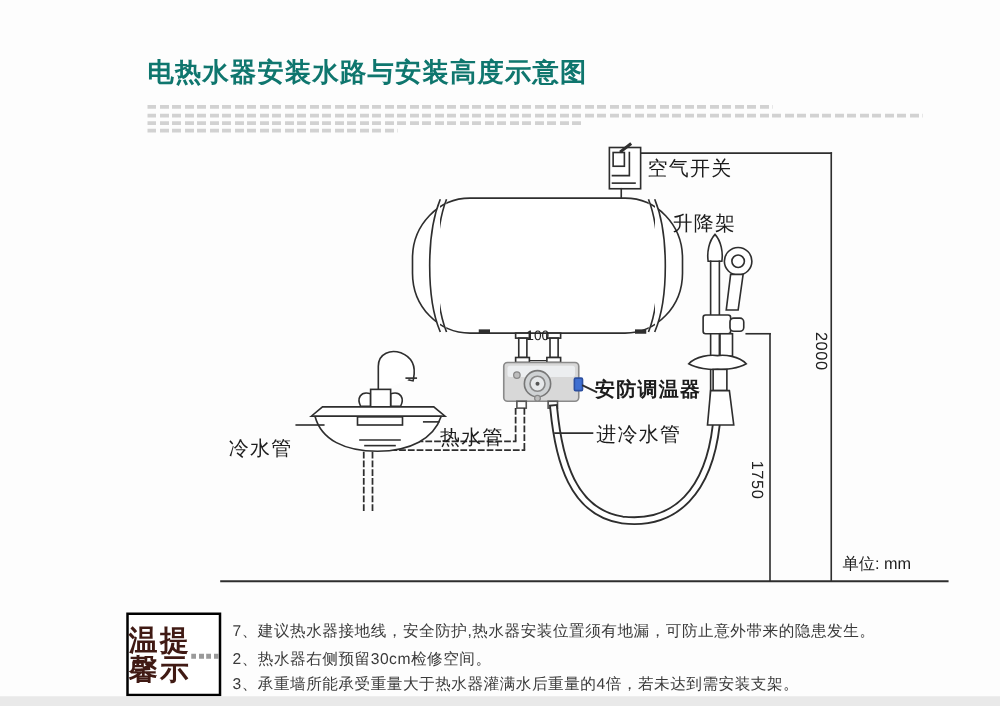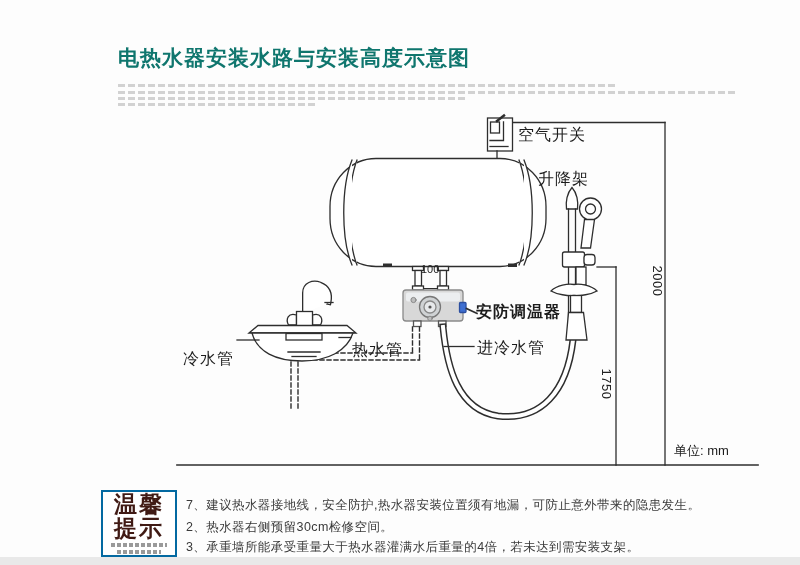--- a/index.html
+++ b/index.html
@@ -18,22 +18,22 @@
   svg{position:absolute;left:0;top:0;}
   .lbl{position:absolute;white-space:nowrap;color:#1c1c1c;}
   .lbl-cn{font-size:16px;font-weight:400;letter-spacing:1px;}
   .lbl-bold{font-weight:700;font-family:Liberation Mono, monospace;}
   .dim{font-size:13px;color:#222;letter-spacing:0.5px;}
   .dim-v{transform:translate(-50%,-50%) rotate(90deg);transform-origin:center;}
   #dim-100{font-size:11px;letter-spacing:0;}
   #unit-label{font-size:13px;font-weight:400;letter-spacing:0;}
   
   #tips-badge{
-    left:101px;top:490px;width:72px;height:63px;border:2px solid #0369a1;
-    background:#fff;display:flex;flex-direction:column;align-items:center;justify-content:flex-start;
+    left:101px;top:490px;width:72px;height:63px;border:2px solid #000000;
+    background:#fff;display:flex;flex-direction:row;align-items:center;justify-content:flex-start;
   }
   .badge-line{font-size:23px;line-height:23px;font-weight:800;color:#401a14;letter-spacing:2px;margin-top:1px;}
   .badge-fine{width:56px;height:4px;margin-top:3px;background:repeating-linear-gradient(90deg,#9a9a9a 0 4px,transparent 4px 6px);}
   .tip-line{position:absolute;left:186px;font-size:12.5px;color:#3a3a3a;letter-spacing:0.4px;white-space:nowrap;}
   #bottom-strip{left:0;top:557px;width:800px;height:8px;background:#e9e9e9;}
 </style>
 </head>
 <body>
 
 <div class="abs" id="page-title">电热水器安装水路与安装高度示意图</div>

